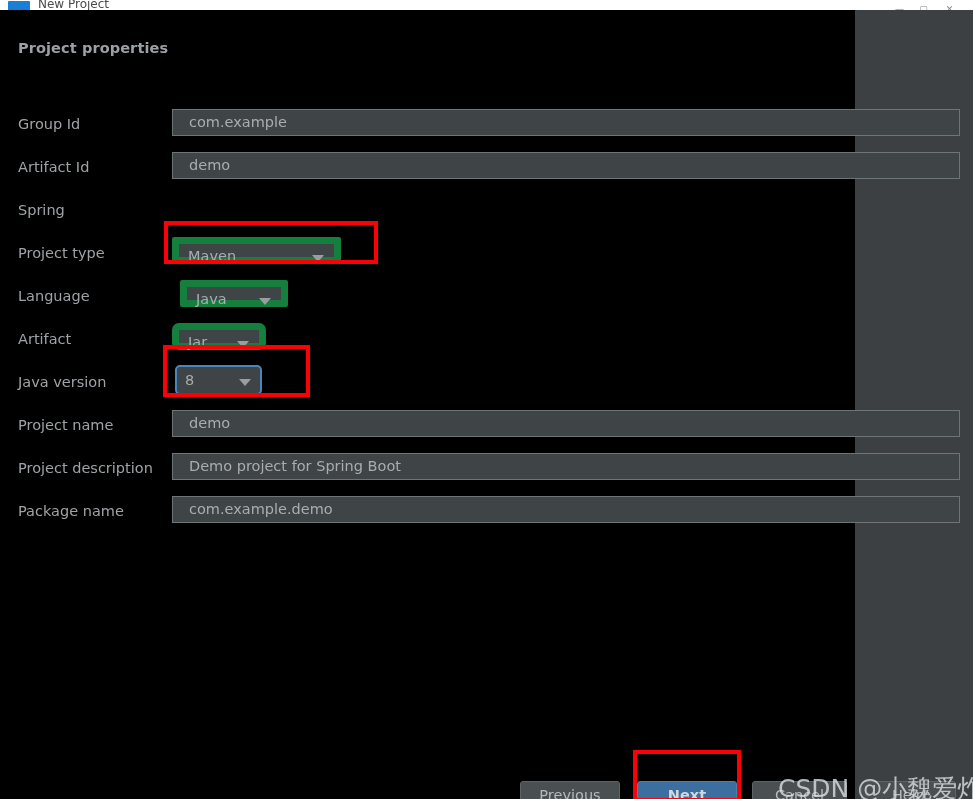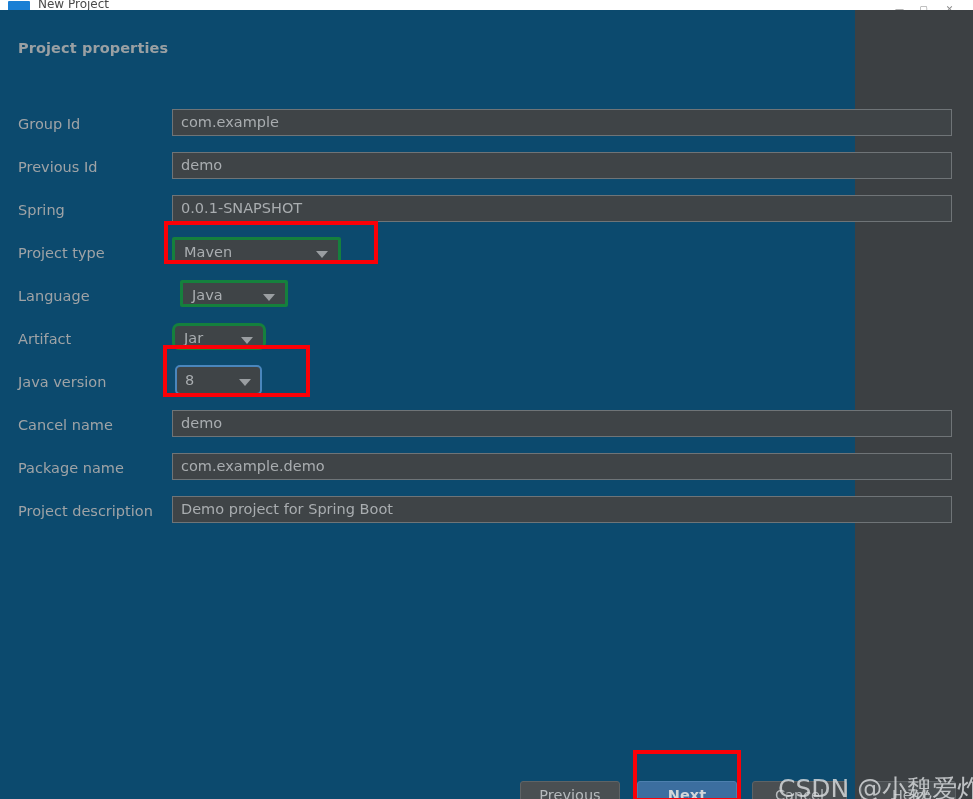--- a/index.html
+++ b/index.html
@@ -64,21 +64,21 @@
   #win-maximize { left: 30px; }
   #win-close { left: 56px; }
 
   
   #dialog-body {
     position: absolute;
     left: 0;
     top: 10px;
     width: 855px;
     height: 789px;
-    background: #0c4a6e;
+    background: #000000;
   }
 
   #section-heading {
     position: absolute;
     left: 18px;
     top: 30px;
     font-size: 14.5px;
     font-weight: bold;
     color: #9aa0a3;
     letter-spacing: 0.1px;
@@ -107,31 +107,31 @@
     position: absolute;
     left: 172px;
     top: 3px;
     width: 770px;
     height: 25px;
     background: #3f4447;
     border: 1px solid #6f7477;
     color: #a9adb0;
     font-size: 14.5px;
     font-family: "DejaVu Sans", "Liberation Sans", sans-serif;
-    padding: 0 0 0 8px;
+    padding: 0 0 0 16px;
     box-sizing: content-box;
     line-height: 25px;
     outline: none;
   }
   .combo {
     position: absolute;
     top: 2px;
     height: 27px;
     background: #3f4447;
-    border: 3px solid #15803d;
+    border: 7px solid #15803d;
     border-radius: 2px;
     box-sizing: border-box;
   }
   .combo-text {
     position: absolute;
     left: 9px;
     top: 0;
     line-height: 25px;
     font-size: 14.5px;
     color: #a9adb0;
@@ -242,27 +242,26 @@
   <div id="section-heading">Project properties</div>
 
   <div id="form-area">
 
     <div class="form-row">
       <div class="field-label">Group Id</div>
       <input class="text-input" type="text" value="com.example" style="">
     </div>
 
     <div class="form-row">
-      <div class="field-label">Previous Id</div>
+      <div class="field-label">Artifact Id</div>
       <input class="text-input" type="text" value="demo" style="">
     </div>
 
     <div class="form-row">
       <div class="field-label">Spring</div>
-      <input class="text-input" type="text" value="0.0.1-SNAPSHOT" style="">
     </div>
 
     <div class="form-row">
       <div class="field-label">Project type</div>
       <div class="combo" id="combo-project-type">
         <span class="combo-text">Maven</span>
         <span class="combo-arrow"></span>
       </div>
     </div>
 
@@ -284,32 +283,32 @@
 
     <div class="form-row">
       <div class="field-label">Java version</div>
       <div class="combo" id="combo-java-version">
         <span class="combo-text">8</span>
         <span class="combo-arrow"></span>
       </div>
     </div>
 
     <div class="form-row">
-      <div class="field-label">Cancel name</div>
+      <div class="field-label">Project name</div>
       <input class="text-input" type="text" value="demo" style="">
+    </div>
+
+    <div class="form-row">
+      <div class="field-label">Project description</div>
+      <input class="text-input" type="text" value="Demo project for Spring Boot" style="">
     </div>
 
     <div class="form-row">
       <div class="field-label">Package name</div>
       <input class="text-input" type="text" value="com.example.demo" style="">
-    </div>
-
-    <div class="form-row">
-      <div class="field-label">Project description</div>
-      <input class="text-input" type="text" value="Demo project for Spring Boot" style="">
     </div>
 
   </div>
 
   <div id="footer-buttons">
     <button class="dlg-button" id="btn-previous">Previous</button>
     <button class="dlg-button" id="btn-next">Next</button>
     <button class="dlg-button" id="btn-cancel">Cancel</button>
     <button class="dlg-button" id="btn-help">Help</button>
   </div>

